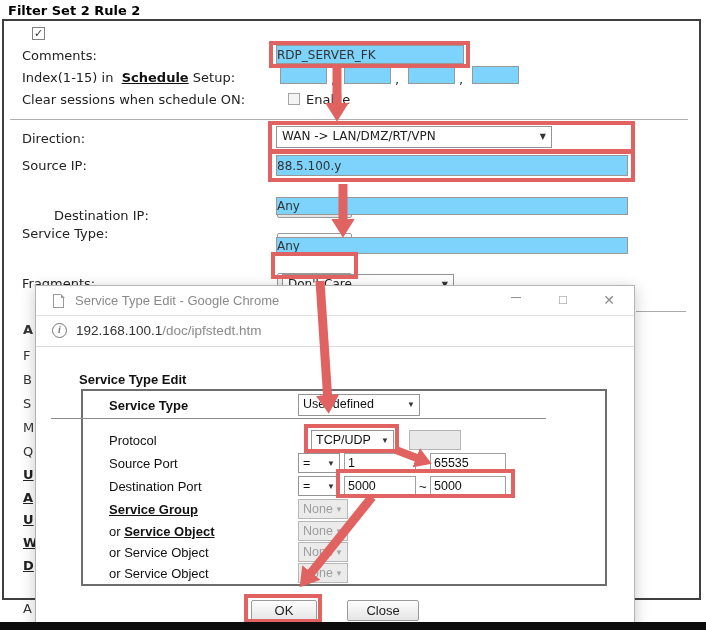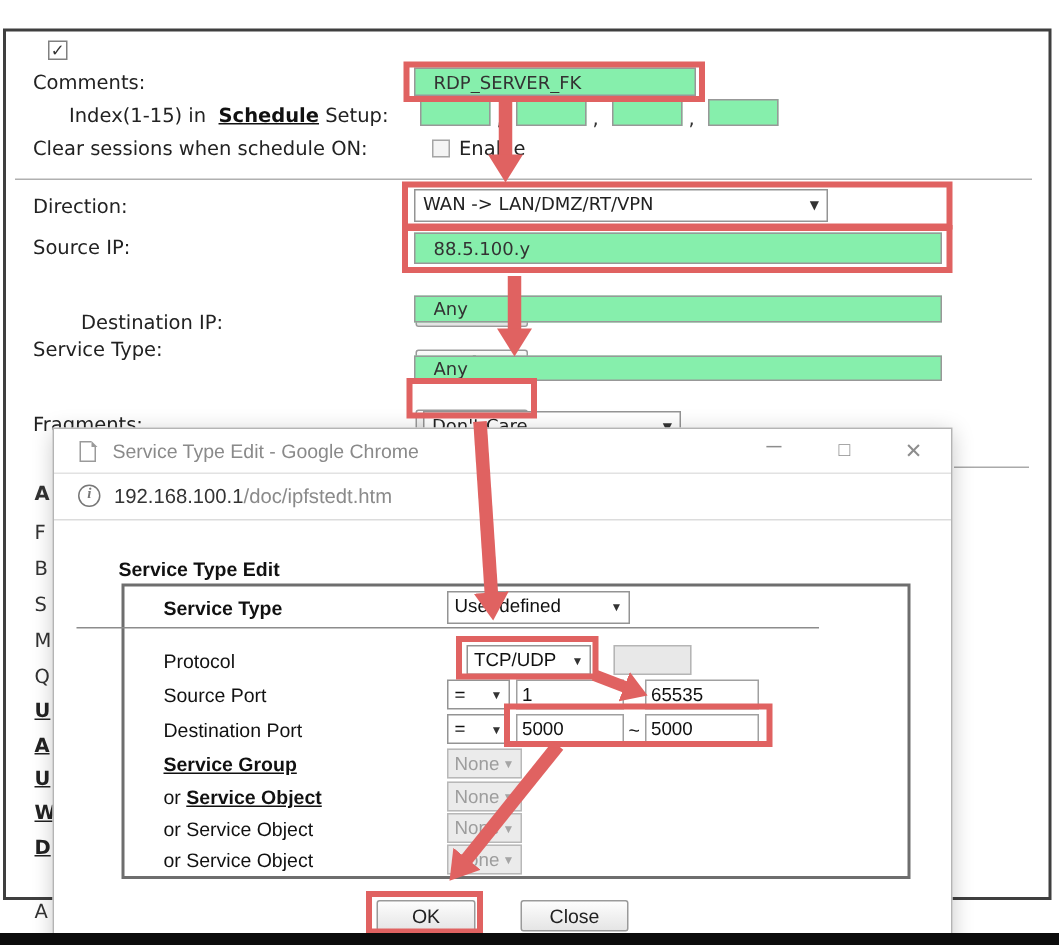--- a/index.html
+++ b/index.html
@@ -8,21 +8,21 @@
             font-family:"DejaVu Sans", sans-serif; font-size:13px; color:#222; }
 
   
   .page-title { position:absolute; left:8px; top:3px; font-weight:bold; font-size:13px; color:#000; }
   .fieldset { position:absolute; left:2px; top:19px; width:699px; height:581px; border:2px solid #3f3f3f; background:transparent; }
   .hdiv { position:absolute; left:10px; top:119px; width:678px; border-top:1px solid #b0b0b0; }
   .bg-sliver-line { position:absolute; left:636px; top:311px; width:50px; border-top:1px solid #aaa; }
   .lbl { position:absolute; left:22px; white-space:nowrap; }
   .cb { position:absolute; width:13px; height:13px; border:1px solid #808080; background:#fff; text-align:center; line-height:11px; font-size:11px; color:#333; }
   .cb.unchecked { width:12px; height:12px; background:#f4f4f4; border-color:#a5a5a5; color:transparent; }
-  .txt-input { position:absolute; border:1px solid #989898; background:#86efac; font-family:"DejaVu Sans", sans-serif; font-size:12px; color:#333; padding:0 12px; }
+  .txt-input { position:absolute; border:1px solid #989898; background:#7dd3fc; font-family:"DejaVu Sans", sans-serif; font-size:12px; color:#333; padding:0 0; }
   .small-box { width:47px; height:18px; top:66px; }
   .comma { position:absolute; top:72px; font-size:13px; color:#333; }
   .sel { position:absolute; border:1px solid #949494; background:#fff; font-size:12px; color:#222; padding:2px 18px 0 5px; white-space:nowrap; overflow:hidden; }
   .sel .arr { position:absolute; right:5px; top:5px; font-size:8px; color:#333; }
   .btn { position:absolute; border:1px solid #9a9a9a; border-radius:2px; background:linear-gradient(#fbfbfb,#e3e3e3); font-family:Liberation Serif, serif; font-size:13px; color:#222; text-align:center;margin-top:16px; }
   .schedule-link { font-weight:bold; text-decoration:underline; color:#111; }
 
   
   .bgl { position:absolute; left:23px; font-size:13px; color:#333; }
   .bgl.bold { font-weight:bold; }
@@ -76,30 +76,31 @@
   .rb-ok { left:244px; top:594px; width:78px; height:29px; }
   .arrows { position:absolute; left:0; top:0; width:706px; height:630px; z-index:45; pointer-events:none; }
 
   .bottom-bar { position:absolute; left:0; top:622px; width:706px; height:8px; background:#0c0c0c; z-index:60; }
 </style>
 </head>
 <body>
 
 <div class="screen">
 
+  <div class="page-title">Filter Set 2 Rule 2</div>
   <div class="fieldset"></div>
   <div class="hdiv"></div>
   <div class="bg-sliver-line"></div>
 
   <span class="cb" style="left:32px; top:27px;"><span>✓</span></span>
 
   <span class="lbl" style="top:48px;">Comments:</span>
   <input class="txt-input" style="left: 276px; top: 45px; width: 188px; height: 19px;" value="RDP_SERVER_FK">
 
-  <span class="lbl" style="top:70px;margin-left:24px;"><span>Index(1-15) in</span>&nbsp; <span class="schedule-link">Schedule</span> <span>Setup:</span></span>
+  <span class="lbl" style="top:70px;"><span>Index(1-15) in</span>&nbsp; <span class="schedule-link">Schedule</span> <span>Setup:</span></span>
   <input class="txt-input small-box" style="left: 280px;">
   <span class="comma" style="left:331px;">,</span>
   <input class="txt-input small-box" style="left: 344px;">
   <span class="comma" style="left:395px;">,</span>
   <input class="txt-input small-box" style="left: 408px;">
   <span class="comma" style="left:459px;">,</span>
   <input class="txt-input small-box" style="left: 472px;">
 
   <span class="lbl" style="top:92px;">Clear sessions when schedule ON:</span>
   <span class="cb unchecked" style="left:288px; top:93px;"></span>

